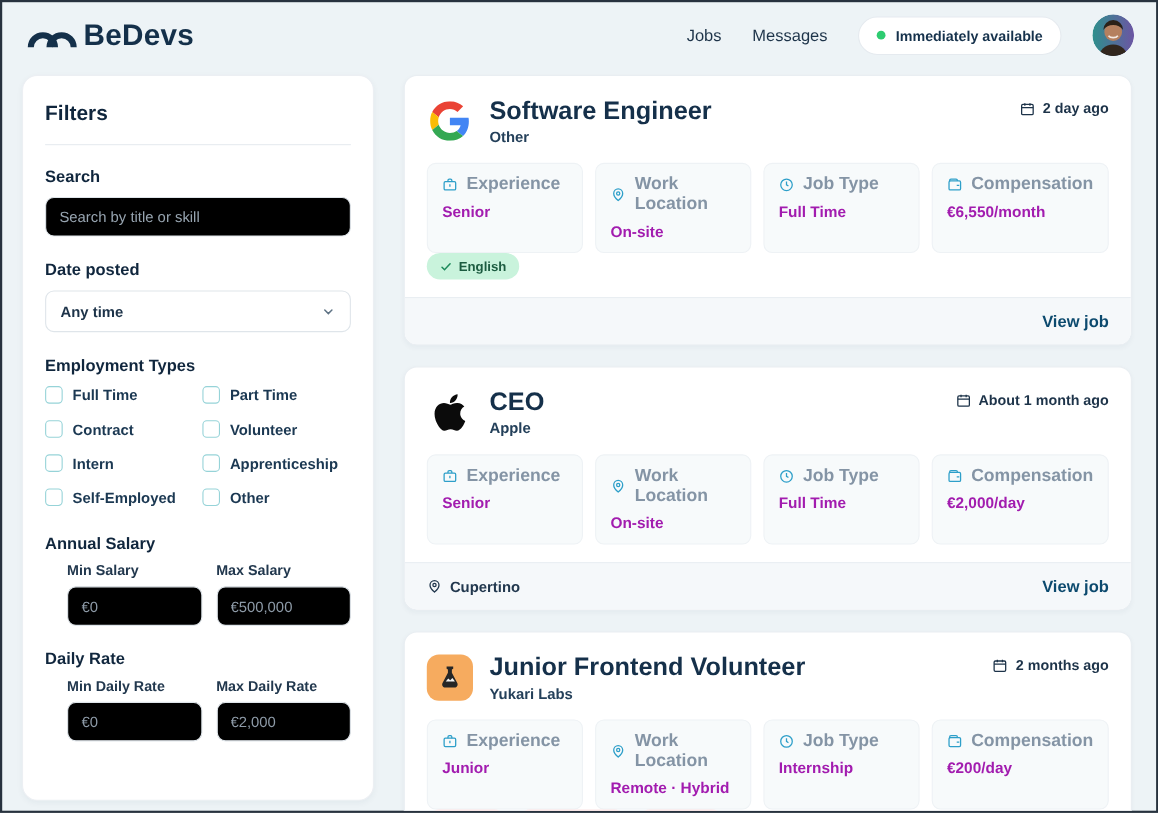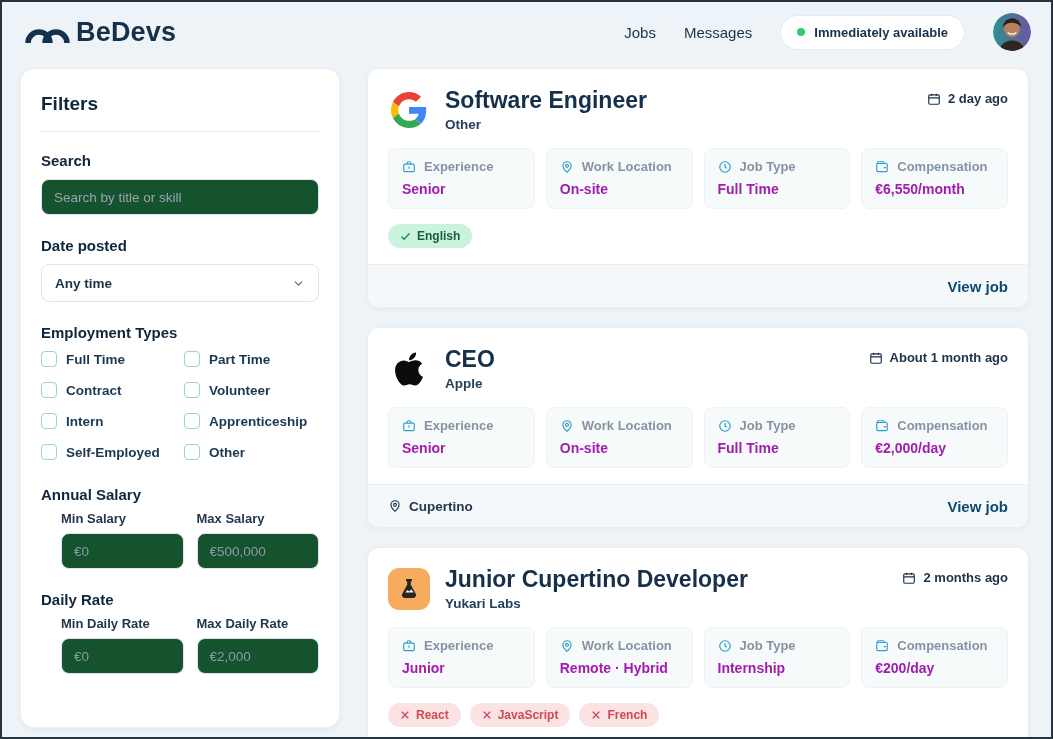--- a/index.html
+++ b/index.html
@@ -41,21 +41,21 @@
   .jobs-col { flex: 1; display: flex; flex-direction: column; gap: 19px; }
 
   
   .filters-title { font-size: 19px; font-weight: 800; color: #10263d; }
   .divider { border: none; border-top: 1px solid #e7ecf0; margin: 16px 0 20px; }
   .f-label { font-size: 15px; font-weight: 800; color: #10263d; margin-bottom: 10px; }
   .f-section { margin-bottom: 22px; }
   .text-input {
     width: 100%; height: 36px; border: 1px solid #dfe5ea; border-radius: 8px;
     padding: 0 12px; font-size: 13.5px; font-family: inherit; color: #8d9aa7;
-    background: #14532d; outline: none;
+    background: #000000; outline: none;
   }
   .text-input::placeholder { color: #97a4b0; }
   .select {
     width: 100%; height: 38px; border: 1px solid #dfe5ea; border-radius: 8px;
     display: flex; align-items: center; justify-content: space-between;
     padding: 0 13px; cursor: pointer; background: #fff;
   }
   .select-value { font-size: 13.5px; font-weight: 700; color: #1d3349; }
   .chk-grid { display: grid; grid-template-columns: 1fr 1fr; row-gap: 15px; column-gap: 8px; }
   .chk-item { display: flex; align-items: center; gap: 9px; cursor: pointer; }
@@ -79,24 +79,24 @@
   .logo-box { width: 42px; height: 42px; display: flex; align-items: center; justify-content: center; }
   .logo-flask { background: #f6ab5f; border-radius: 11px; }
   .job-title { font-size: 23px; font-weight: 800; color: #15304a; }
   .job-company { font-size: 13.5px; font-weight: 700; color: #24405a; margin-top: 3px; }
   .posted { display: flex; align-items: center; gap: 7px; font-size: 13px; font-weight: 600; color: #1d3349; padding-top: 4px; }
   .tiles { display: flex; gap: 11px; margin-top: 16px; }
   .tile {
     flex: 1; background: #f7fafb; border: 1px solid #eef2f5; border-radius: 8px;
     padding: 10px 13px 11px;
   }
-  .tile-label { display: flex; align-items: center; gap: 8px; font-size: 13px; font-weight: 600; color: #8494a5; }
+  .tile-label { display: flex; align-items: center; gap: 8px; font-size: 16px; font-weight: 600; color: #8494a5; }
   .tile-label svg { color: #2e9fc9; }
   .tile-value { margin-top: 7px; font-size: 14px; font-weight: 800; color: #a21caf; }
-  .tags { display: flex; gap: 9px; margin-top: 15px; }
+  .tags { display: flex; gap: 9px; }
   .tag {
     display: inline-flex; align-items: center; gap: 6px;
     border-radius: 12px; padding: 5px 12px; font-size: 12px; font-weight: 700;
   }
   .tag.match { background: #c9f3dc; color: #1c5c40; }
   .tag.mismatch { background: #fce3e3; color: #cf4b52; }
   .card-footer {
     background: #f5f8fa; border-top: 1px solid #e9eef2;
     padding: 12px 20px; display: flex; justify-content: space-between; align-items: center;
     min-height: 43px;
@@ -429,21 +429,21 @@
       <div class="card-body">
         <div class="card-head">
           <div class="head-left">
             <div class="logo-box logo-flask">
               <svg width="24" height="24" viewBox="0 0 24 24">
                 <path fill="#262626" d="M9 2h6v2l-1.2.6v3.1l4.9 9.1c1 1.9-.4 4.2-2.5 4.2H7.8c-2.1 0-3.5-2.3-2.5-4.2l4.9-9.1V4.6L9 4V2z"></path>
                 <path fill="#f2f2f2" d="M8.2 15.5l2.3-2.6 1.8 1.6 2-2.2 2.3 3.2z"></path>
               </svg>
             </div>
             <div>
-              <div class="job-title">Junior Cupertino Developer</div>
+              <div class="job-title">Junior Frontend Volunteer</div>
               <div class="job-company">Yukari Labs</div>
             </div>
           </div>
           <div class="posted">
             <span class="icon">
               <svg width="14" height="14" viewBox="0 0 24 24" fill="none" stroke="#1d3349" stroke-width="2">
                   <rect x="3" y="5" width="18" height="16" rx="2"></rect>
                   <path d="M8 3v4M16 3v4M3 10h18"></path>
                 </svg>
             </span>

